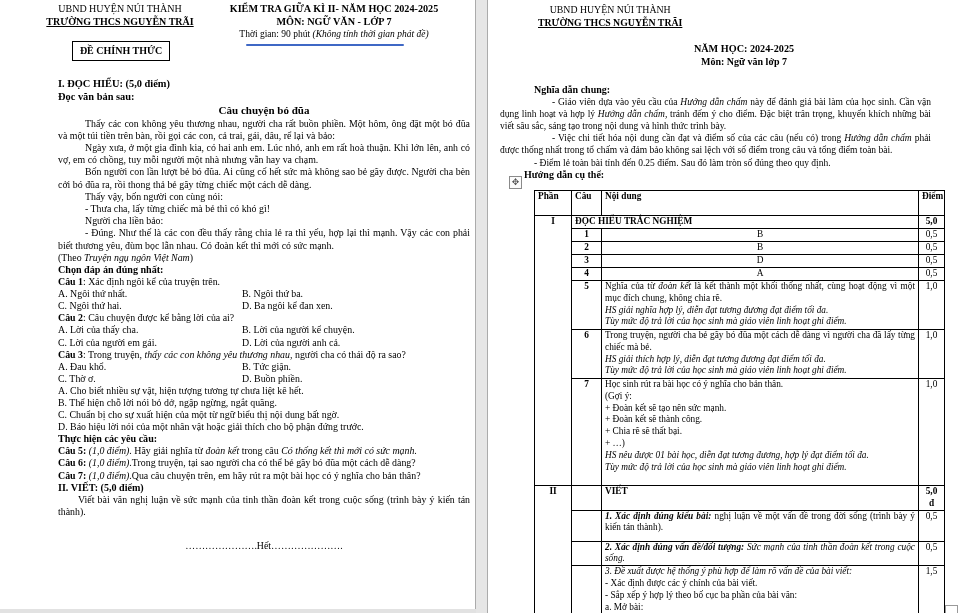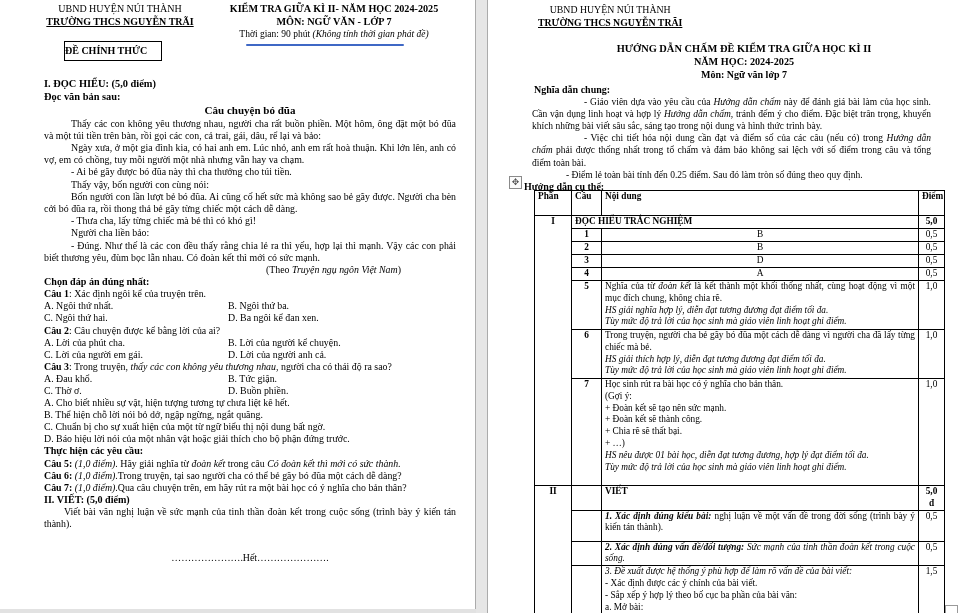--- a/index.html
+++ b/index.html
@@ -20,49 +20,49 @@
   .bi { font-weight:bold; font-style:italic; }
   .u { text-decoration:underline; }
   .nowrap { white-space:nowrap; }
 
   
   .lp-header { position:absolute; top:3px; left:26px; width:428px; display:flex; }
   .lp-org { width:188px; text-align:center; font-size:10px; line-height:12.5px; }
   .lp-ttl { flex:1; text-align:center; font-size:10.2px; line-height:12.5px; }
   .lp-time { font-size:9.5px; }
   .lp-badge {
-    position:absolute; top:41px; left:64px; width:98px; height:20px;
-    border:1.4px solid #000; line-height:17px;
+    position:absolute; top:41px; left:72px; width:98px; height:20px;
+    border:1.4px solid #000; text-align:center; line-height:17px;
     font-weight:bold; font-size:10px;
   }
   .blue-line { position:absolute; top:44px; left:246px; width:158px; height:2px; background:#3f68c5; border-radius:2px; }
 
-  .lp-body { position:absolute; top:78px; left:44px; width:412px; font-size:9.9px; }
+  .lp-body { position:absolute; top:78px; left:58px; width:412px; font-size:9.9px; }
   .lp-body .h { font-size:10.4px; line-height:12.5px; font-weight:bold; }
   .story-title { text-align:center; font-size:11px; line-height:13.5px; font-weight:bold; margin-top:1px; }
   p.story { text-align:justify; text-indent:27px; line-height:12.2px; }
-  p.source { text-align:right; padding-right:55px; line-height:12.2px; }
+  p.source { padding-right:55px; line-height:12.2px; }
   .mc-h, .open-h, .w-h { font-weight:bold; line-height:12.1px; font-size:10.1px; }
   .qline { line-height:12.1px; }
   .opts { display:flex; line-height:12.1px; }
   .opts .o1 { width:184px; flex:none; }
   .optfull { line-height:12.1px; }
   p.prompt { text-align:justify; text-indent:20px; line-height:12.2px; }
   .het { text-align:center; margin-top:22px; line-height:12px; }
 
   
   .rp-org { position:absolute; top:4px; left:50px; text-align:center; font-size:9.8px; line-height:12.5px; }
   .rp-titles { position:absolute; top:42px; left:50px; width:412px; text-align:center; font-weight:bold; }
   .rp-t1 { font-size:10.4px; line-height:13px; }
   .rp-t2 { font-size:10.2px; line-height:13px; }
   .rp-t3 { font-size:10px;   line-height:13px; }
   .rp-general { position:absolute; top:84px; left:12px; width:431px; font-size:9.5px; line-height:12.1px; }
   .rp-general .gh1 { font-weight:bold; margin-left:34px; font-size:10px; }
   .rp-general .gh2 { font-weight:bold; margin-left:24px; font-size:10px; }
-  .rp-general p { text-align:justify; text-indent:52px;margin-left:32px; }
+  .rp-general p { text-align:justify; text-indent:52px; }
   .rp-general p.short { text-indent:34px; }
 
   .move-handle {
     position:absolute; top:176px; left:21px; width:13px; height:13px;
     border:1px solid #8a8a8a; background:#fbfbfb; color:#555;
     font-size:9px; line-height:11px; text-align:center;
     font-family:"DejaVu Sans",sans-serif;
   }
   .resize-handle {
     position:absolute; top:605px; left:457px; width:13px; height:13px;
@@ -113,43 +113,42 @@
   <div class="lp-badge">ĐỀ CHÍNH THỨC</div>
   <div class="blue-line"></div>
 
   <div class="lp-body">
     <div class="h">I. ĐỌC HIỂU: (5,0 điểm)</div>
     <div class="h">Đọc văn bản sau:</div>
     <div class="story-title">Câu chuyện bó đũa</div>
 
     <p class="story">Thấy các con không yêu thương nhau, người cha rất buồn phiền. Một hôm, ông đặt một bó đũa và một túi tiền trên bàn, rồi gọi các con, cả trai, gái, dâu, rể lại và bảo:</p>
     <p class="story">Ngày xưa, ở một gia đình kia, có hai anh em. Lúc nhỏ, anh em rất hoà thuận. Khi lớn lên, anh có vợ, em có chồng, tuy mỗi người một nhà nhưng vẫn hay va chạm.</p>
-    <p class="story">- Ai bẻ gãy được bó đũa này thì cha thưởng cho túi tiền.</p>
+    <p class="story">Bốn người con lần lượt bẻ bó đũa. Ai cũng cố hết sức mà không sao bẻ gãy được. Người cha bèn cởi bó đũa ra, rồi thong thả bẻ gãy từng chiếc một cách dễ dàng.</p>
     <p class="story">Thấy vậy, bốn người con cùng nói:</p>
-    <p class="story">Bốn người con lần lượt bẻ bó đũa. Ai cũng cố hết sức mà không sao bẻ gãy được. Người cha bèn cởi bó đũa ra, rồi thong thả bẻ gãy từng chiếc một cách dễ dàng.</p>
     <p class="story">- Thưa cha, lấy từng chiếc mà bẻ thì có khó gì!</p>
     <p class="story">Người cha liền bảo:</p>
     <p class="story">- Đúng. Như thế là các con đều thấy rằng chia lẻ ra thì yếu, hợp lại thì mạnh. Vậy các con phải biết thương yêu, đùm bọc lẫn nhau. Có đoàn kết thì mới có sức mạnh.</p>
     <p class="source"><span>(Theo </span><span class="i">Truyện ngụ ngôn Việt Nam</span><span>)</span></p>
 
     <div class="mc-h">Chọn đáp án đúng nhất:</div>
 
     <div class="qline"><span class="b">Câu 1</span><span>: Xác định ngôi kể của truyện trên.</span></div>
     <div class="opts">
         <span class="o1">A. Ngôi thứ nhất.</span>
         <span>B. Ngôi thứ ba.</span>
       </div>
     <div class="opts">
         <span class="o1">C. Ngôi thứ hai.</span>
         <span>D. Ba ngôi kể đan xen.</span>
       </div>
 
     <div class="qline"><span class="b">Câu 2</span><span>: Câu chuyện được kể bằng lời của ai?</span></div>
     <div class="opts">
-        <span class="o1">A. Lời của phút cha.</span>
+        <span class="o1">A. Lời của thấy cha.</span>
         <span>B. Lời của người kể chuyện.</span>
       </div>
     <div class="opts">
         <span class="o1">C. Lời của người em gái.</span>
         <span>D. Lời của người anh cả.</span>
       </div>
 
     <div class="qline"><span class="b">Câu 3</span><span>: Trong truyện, </span><span class="i">thấy các con không yêu thương nhau</span><span>, người cha có thái độ ra sao?</span></div>
     <div class="opts">
         <span class="o1">A. Đau khổ.</span>
@@ -159,39 +158,38 @@
         <span class="o1">C. Thờ ơ.</span>
         <span>D. Buồn phiền.</span>
       </div>
 
     <div class="optfull">A. Cho biết nhiều sự vật, hiện tượng tương tự chưa liệt kê hết.</div>
     <div class="optfull">B. Thể hiện chỗ lời nói bỏ dở, ngập ngừng, ngắt quãng.</div>
     <div class="optfull">C. Chuẩn bị cho sự xuất hiện của một từ ngữ biểu thị nội dung bất ngờ.</div>
     <div class="optfull">D. Báo hiệu lời nói của một nhân vật hoặc giải thích cho bộ phận đứng trước.</div>
 
     <div class="open-h">Thực hiện các yêu cầu:</div>
-    <div class="qline nowrap"><span class="b">Câu 5:</span><span class="i"> (1,0 điểm)</span><span>. Hãy giải nghĩa từ </span><span class="i">đoàn kết</span><span> trong câu </span><span class="i">Có đoàn kết thì mới có sức thành.</span></div>
+    <div class="qline nowrap"><span class="b">Câu 5:</span><span class="i"> (1,0 điểm)</span><span>. Hãy giải nghĩa từ </span><span class="i">đoàn kết</span><span> trong câu </span><span class="i">Có thống kết thì mới có sức mạnh.</span></div>
     <div class="qline nowrap"><span class="b">Câu 6:</span><span class="i"> (1,0 điểm)</span><span>.Trong truyện, tại sao người cha có thể bẻ gãy bó đũa một cách dễ dàng?</span></div>
     <div class="qline nowrap"><span class="b">Câu 7:</span><span class="i"> (1,0 điểm)</span><span>.Qua câu chuyện trên, em hãy rút ra một bài học có ý nghĩa cho bản thân?</span></div>
 
     <div class="w-h">II. VIẾT: (5,0 điểm)</div>
     <p class="prompt">Viết bài văn nghị luận về sức mạnh của tinh thần đoàn kết trong cuộc sống (trình bày ý kiến tán thành).</p>
     <div class="het">………………….Hết………………….</div>
   </div>
 </section>
 
 <section class="page page-right">
 
   <div class="rp-org">
     <div>UBND HUYỆN NÚI THÀNH</div>
     <div class="b u">TRƯỜNG THCS NGUYỄN TRÃI</div>
   </div>
 
   <div class="rp-titles">
-    <div class="rp-t1">HƯỚNG DẪN CHẤM ĐỀ KIỂM TRA GIỮA HỌC KÌ II</div>
     <div class="rp-t2">NĂM HỌC: 2024-2025</div>
     <div class="rp-t3">Môn: Ngữ văn lớp 7</div>
   </div>
 
   <div class="rp-general">
     <div class="gh1">Nghĩa dẫn chung:</div>
     <p><span>- Giáo viên dựa vào yêu cầu của </span><span class="i">Hướng dẫn chấm</span><span> này để đánh giá bài làm của học sinh. Cần vận dụng linh hoạt và hợp lý </span><span class="i">Hướng dẫn chấm</span><span>, tránh đếm ý cho điểm. Đặc biệt trân trọng, khuyến khích những bài viết sâu sắc, sáng tạo trong nội dung và hình thức trình bày.</span></p>
     <p><span>- Việc chi tiết hóa nội dung cần đạt và điểm số của các câu (nếu có) trong </span><span class="i">Hướng dẫn chấm</span><span> phải được thống nhất trong tổ chấm và đảm bảo không sai lệch với số điểm trong câu và tổng điểm toàn bài.</span></p>
     <p class="short">- Điểm lẻ toàn bài tính đến 0.25 điểm. Sau đó làm tròn số đúng theo quy định.</p>
     <div class="gh2">Hướng dẫn cụ thể:</div>

